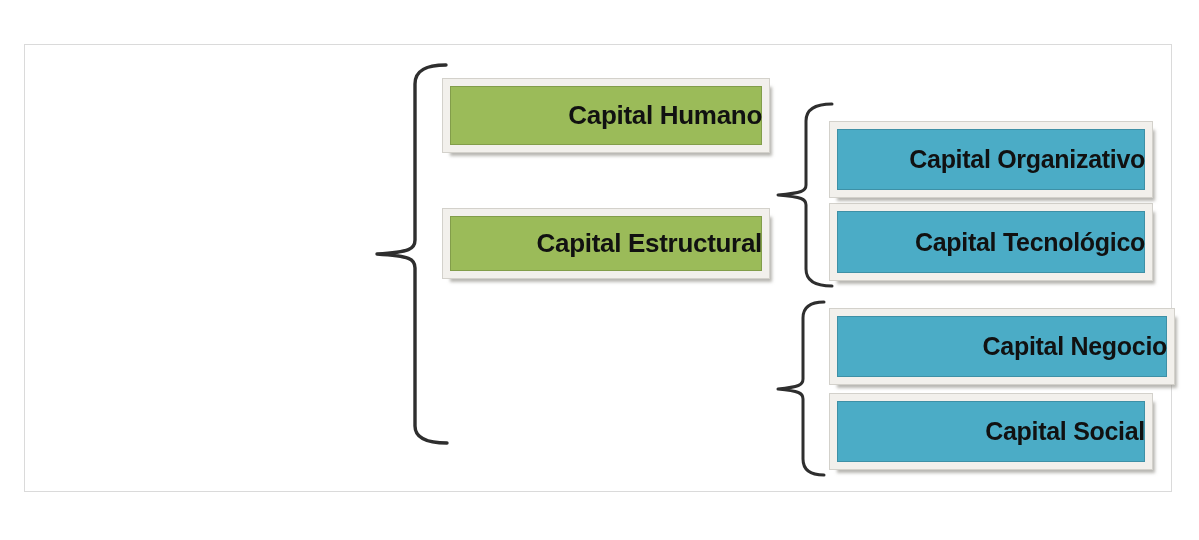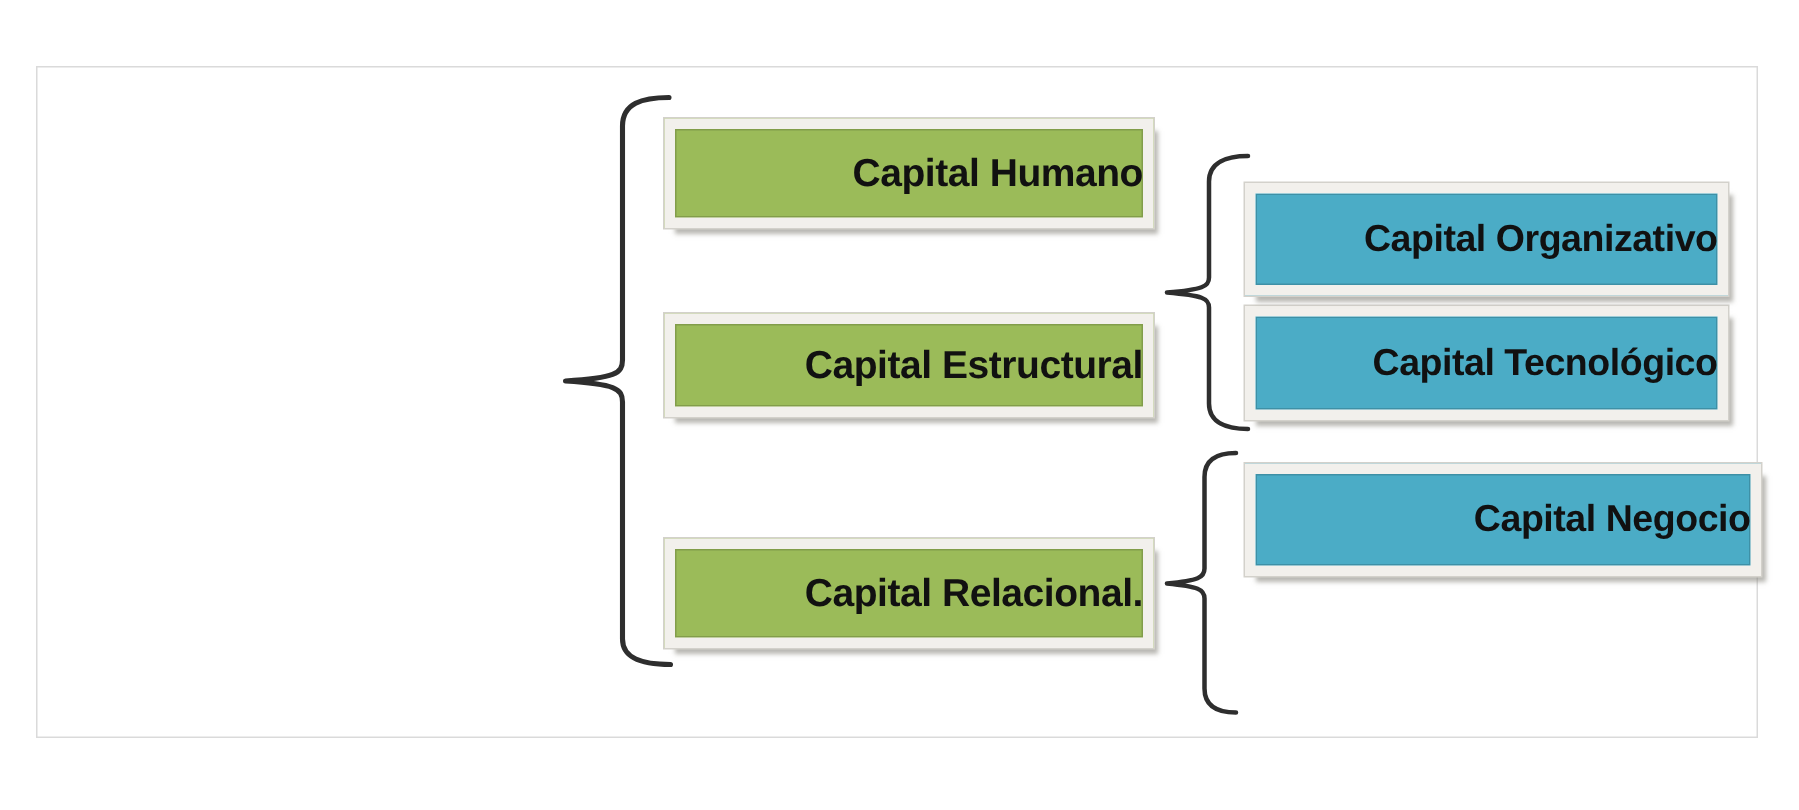--- a/index.html
+++ b/index.html
@@ -76,23 +76,20 @@
              L 41 366
              C 41 379, 54 383, 73 383"></path>
   </svg>
 
   <div class="node humano">
     <span class="label">Capital Humano</span>
   </div>
   <div class="node estructural">
     <span class="label">Capital Estructural</span>
   </div>
-  <div class="node relacional">
-    <span class="label">Capital Relacional.</span>
-  </div>
 
   <svg class="brace brace-small brace-estructural" viewBox="0 0 62 188" aria-hidden="true">
     <path d="M 58 3 C 44 3, 32 7, 32 20
              L 32 84
              C 32 90, 28 92, 4 94
              C 28 96, 32 98, 32 104
              L 32 168
              C 32 181, 44 185, 58 185"></path>
   </svg>
 
@@ -107,14 +104,17 @@
 
   <div class="node level3 tecnologico">
     <span class="label">Capital Tecnológico</span>
   </div>
   <div class="node level3 organizativo">
     <span class="label">Capital Organizativo</span>
   </div>
   <div class="node level3 negocio">
     <span class="label">Capital Negocio</span>
   </div>
+  <div class="node level3 social">
+    <span class="label">Capital Social</span>
+  </div>
 
 </div>
 
 </body></html>

